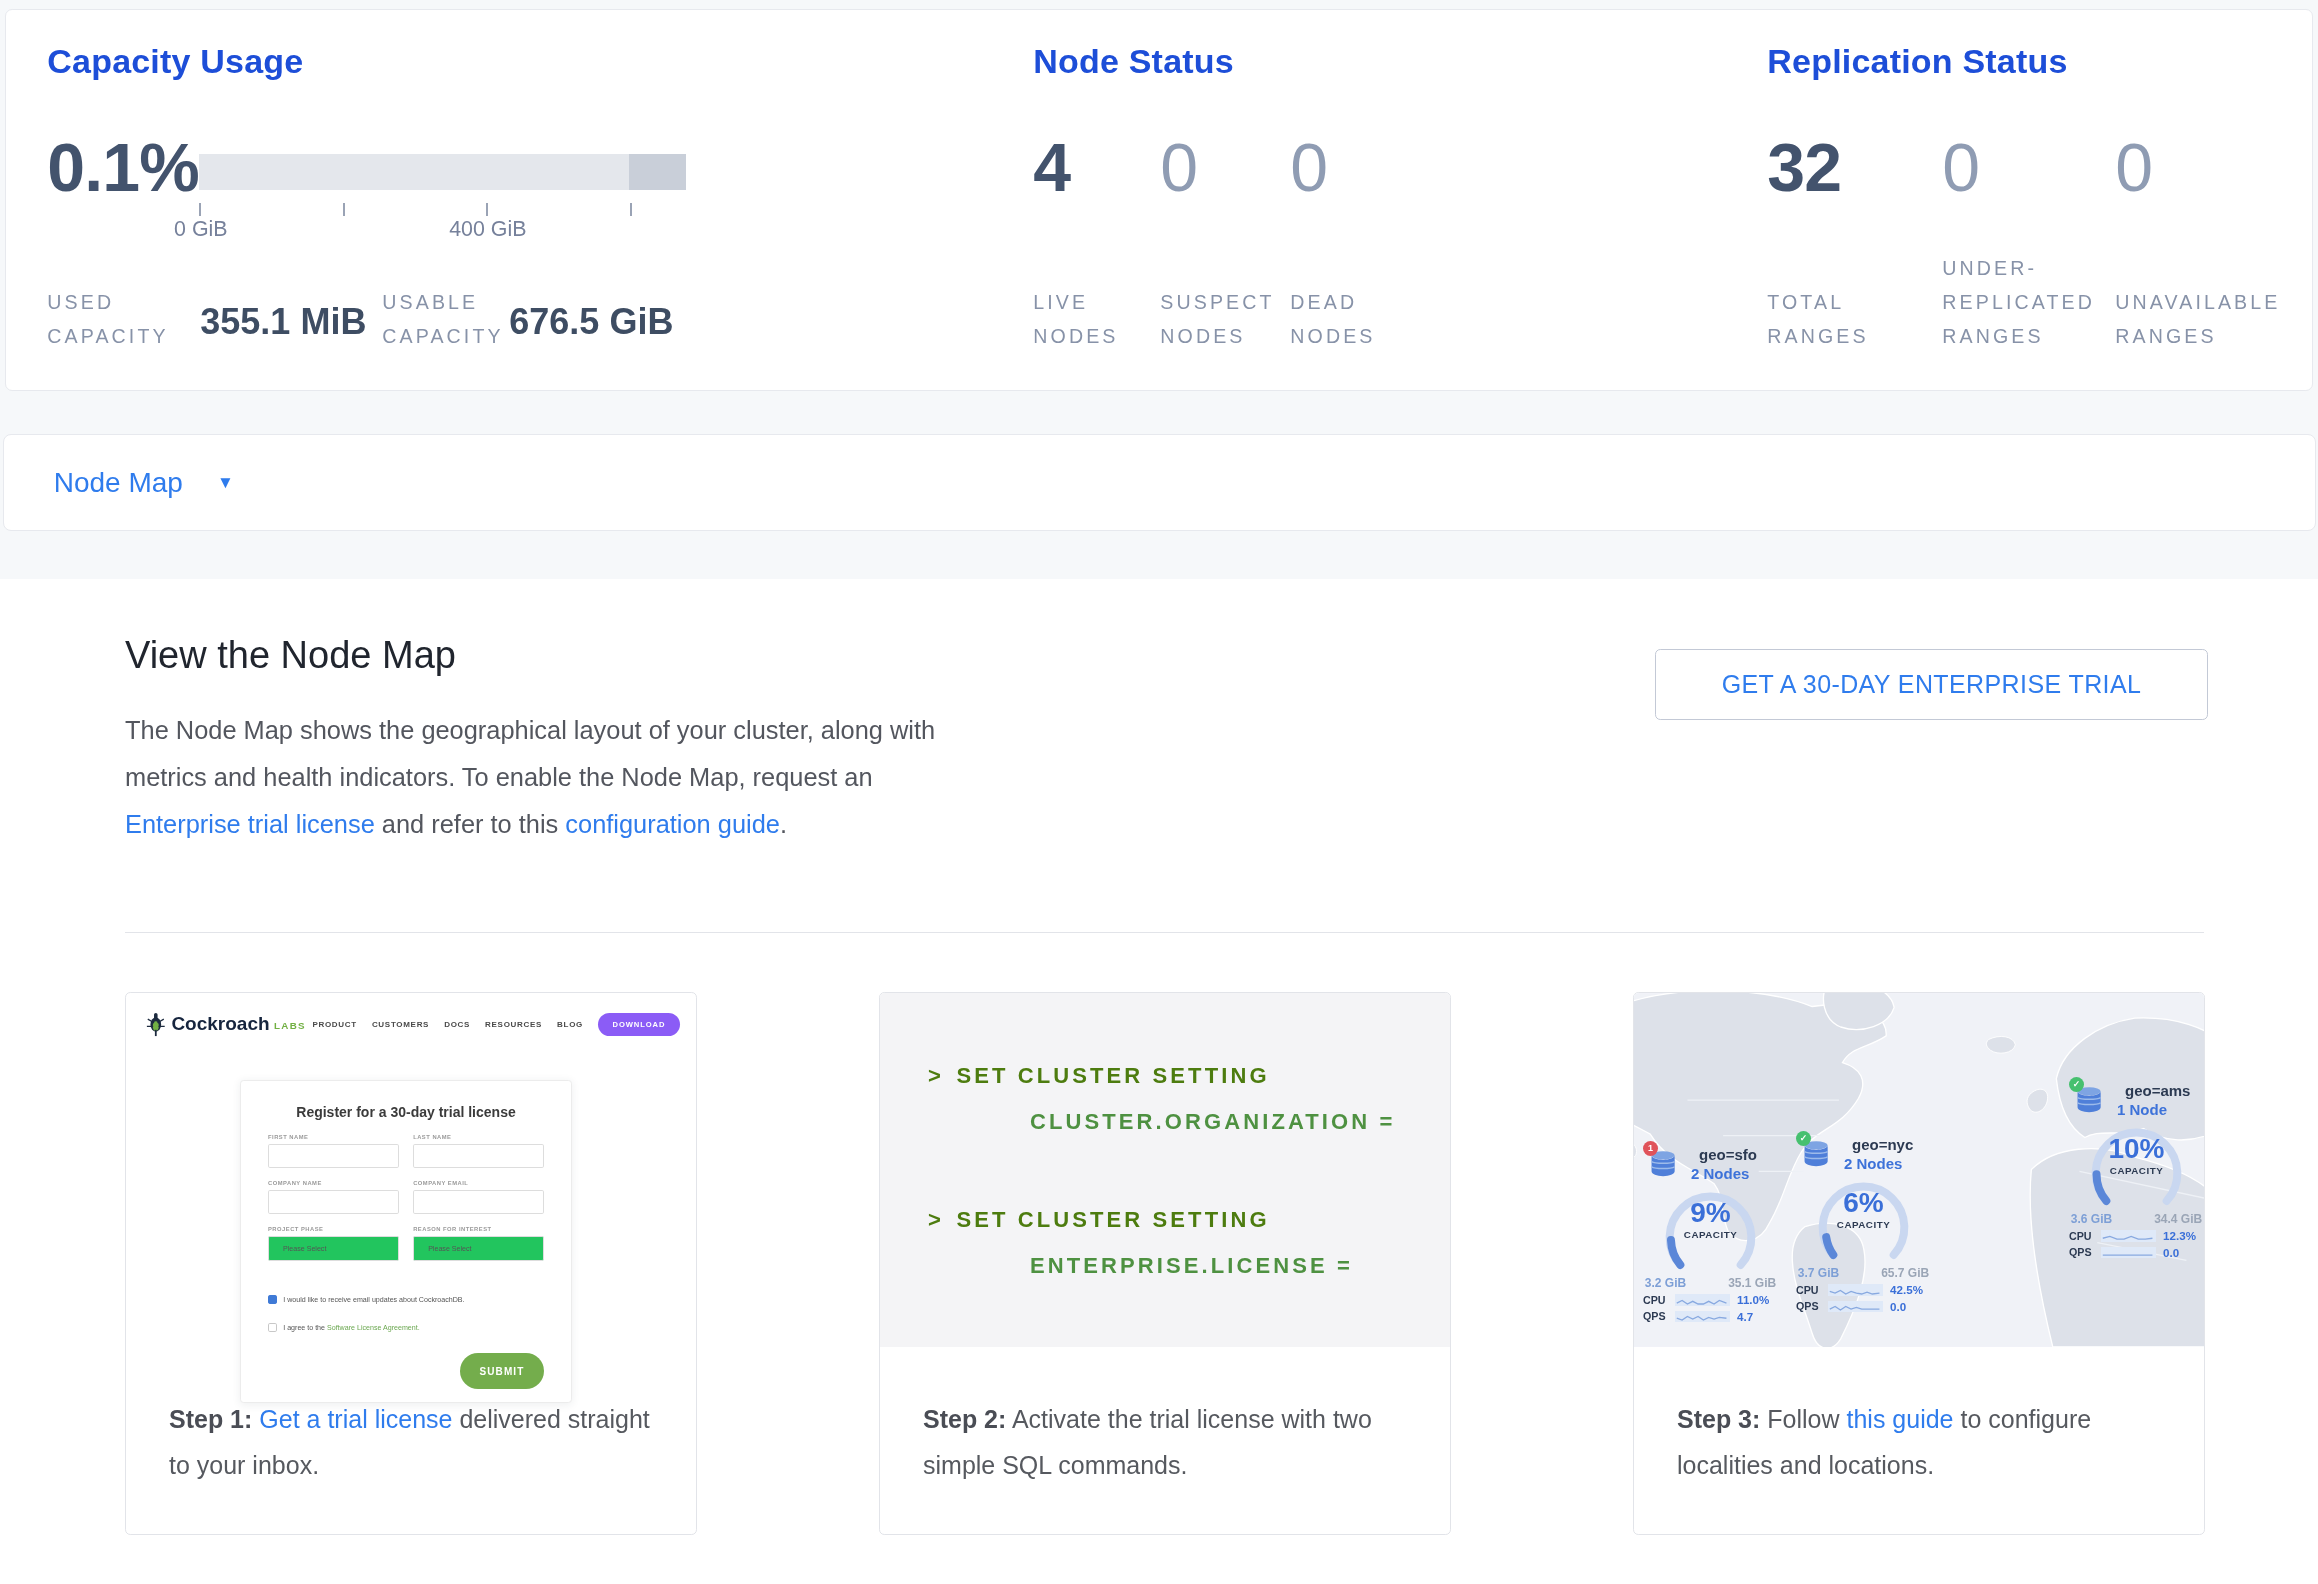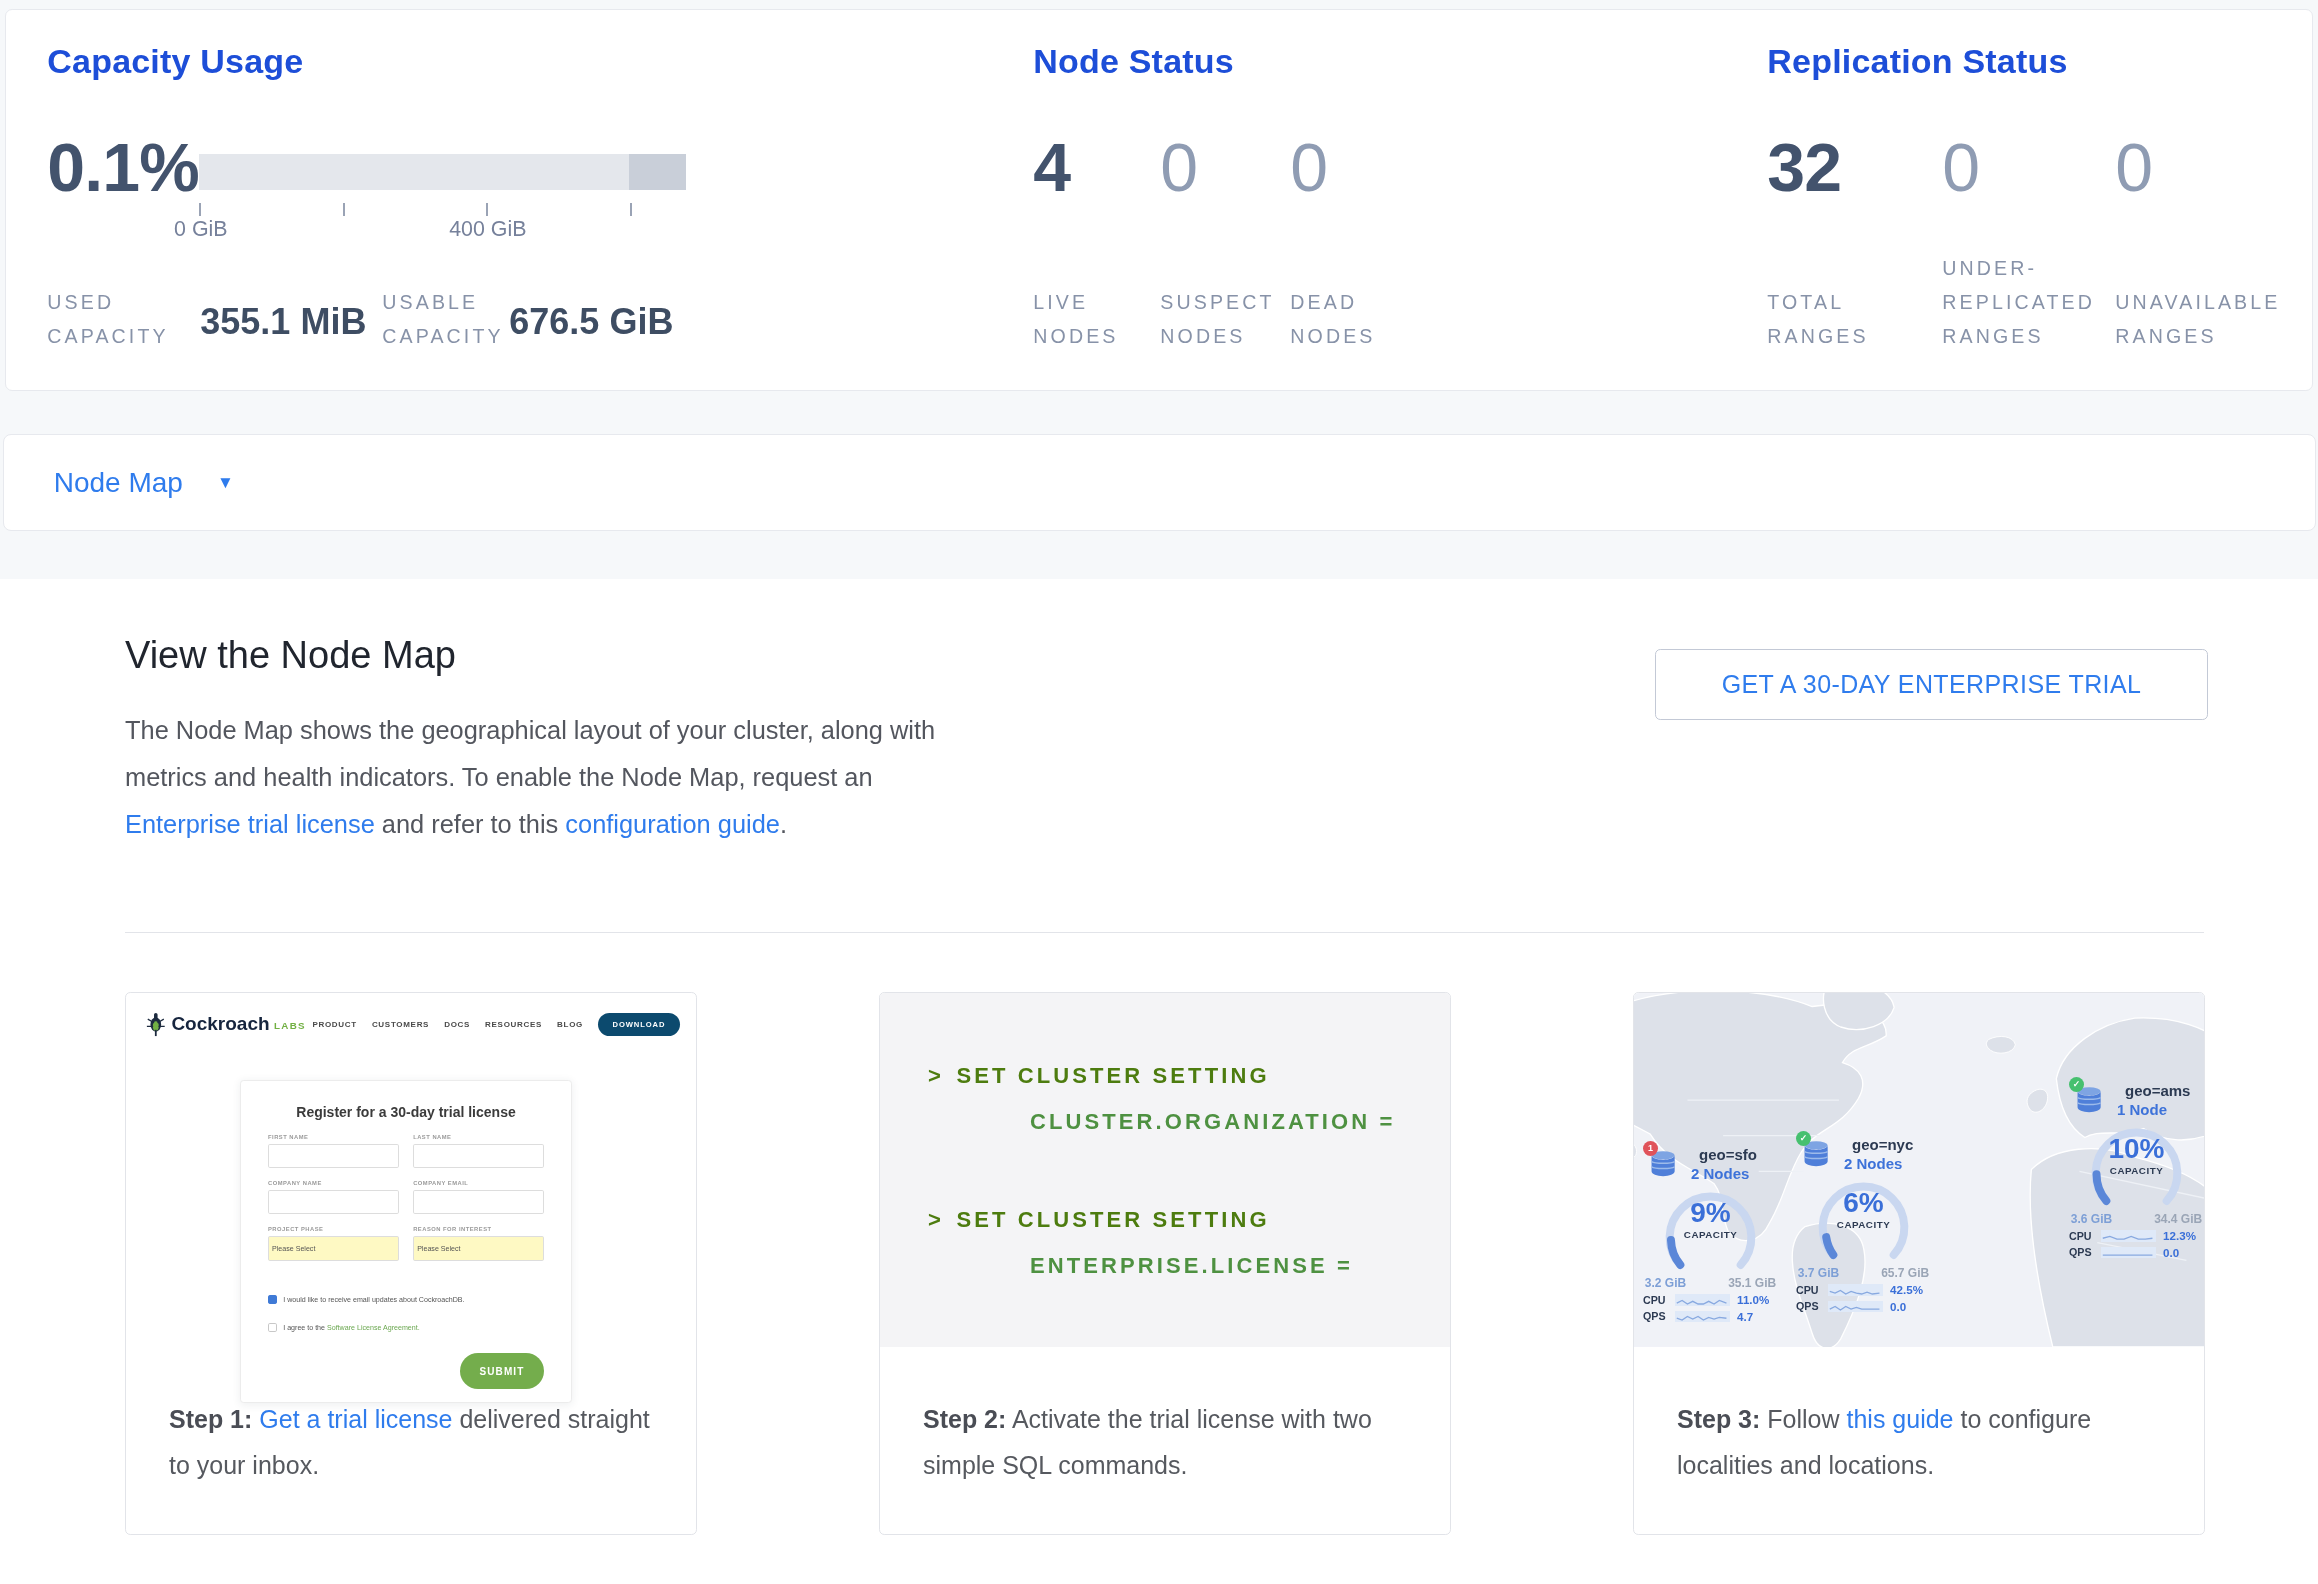--- a/index.html
+++ b/index.html
@@ -44,31 +44,31 @@
   .caption { position:absolute; left:43px; top:403px; width:499px; font-size:25px; line-height:46px; color:#56595f; }
   .caption b { color:#4a4d55; }
 
   
   .mini-header { position:absolute; left:19.6px; right:16px; top:12.5px; height:37px; display:flex; }
   .mini-logo { display:flex; align-items:center; }
   .mini-brand { font-size:19px; font-weight:800; color:#16253e; margin-left:6.2px; }
   .mini-brand-suffix { font-size:9.8px; font-weight:700; color:#72b043; letter-spacing:1.3px; margin-left:4.5px; margin-top:3.6px; }
   .mini-nav { margin-left:auto; display:flex; align-items:center; gap:15px; }
   .mini-nav span { font-size:8px; font-weight:700; color:#4a4a4a; letter-spacing:0.7px; cursor:pointer; }
-  .mini-download { width:82px; height:23px; border-radius:11.6px; background:#0c4a6e; border:none; color:#fff;
+  .mini-download { width:82px; height:23px; border-radius:11.6px; background:#8b5cf6; border:none; color:#fff;
     font-size:7.6px; font-weight:700; letter-spacing:0.9px; font-family:"Liberation Sans",sans-serif; cursor:pointer; }
   .mini-form { position:absolute; left:114px; top:87px; width:332px; height:323px; background:#fff;
     border:0.9px solid #ececec; border-radius:3.6px; box-shadow:0 1.8px 9px rgba(40,50,70,.08); }
   .mini-form-title { margin-top:23px; text-align:center; font-size:14px; font-weight:700; color:#3b3b3b; }
   .mini-grid { position:absolute; left:27px; right:27px; top:53px; display:grid;
     grid-template-columns:1fr 1fr; column-gap:14.3px; row-gap:12.5px; }
   .mini-field label { display:block; font-size:5.8px; color:#9a9a9a; letter-spacing:0.5px; margin-bottom:3.6px; font-weight:700; }
   .mini-input { width:100%; height:24px; border:0.9px solid #ddd; border-radius:1.8px; background:#fff; }
-  .mini-select { width:100%; height:25px; border:0.9px solid #ddd; border-radius:1.8px; background:#fef9c3;
-    font-size:7.1px; color:#555; line-height:25px; padding-left:3px; cursor:pointer; }
+  .mini-select { width:100%; height:25px; border:0.9px solid #ddd; border-radius:1.8px; background:#22c55e;
+    font-size:7.1px; color:#555; line-height:25px; padding-left:14px; cursor:pointer; }
   .mini-check-row { position:absolute; left:27px; display:flex; align-items:center; gap:6.2px; }
   .mini-check-row .box { width:9px; height:9px; border:0.9px solid #c8c8c8; border-radius:1.8px; background:#fff; flex:0 0 auto; cursor:pointer; }
   .mini-check-row .box.checked { background:#3f7ad6; border-color:#3f7ad6; }
   .mini-check-row .txt { font-size:7.1px; color:#555; }
   .mini-check-row .txt a { color:#6aa74f; text-decoration:none; }
   .mini-submit { position:absolute; right:27px; top:272px; width:84px; height:36px; border-radius:18px;
     background:#74ad4c; border:none; color:#fff; font-size:10px; font-weight:700; letter-spacing:1.1px;
     font-family:"Liberation Sans",sans-serif; cursor:pointer; }
 
   

